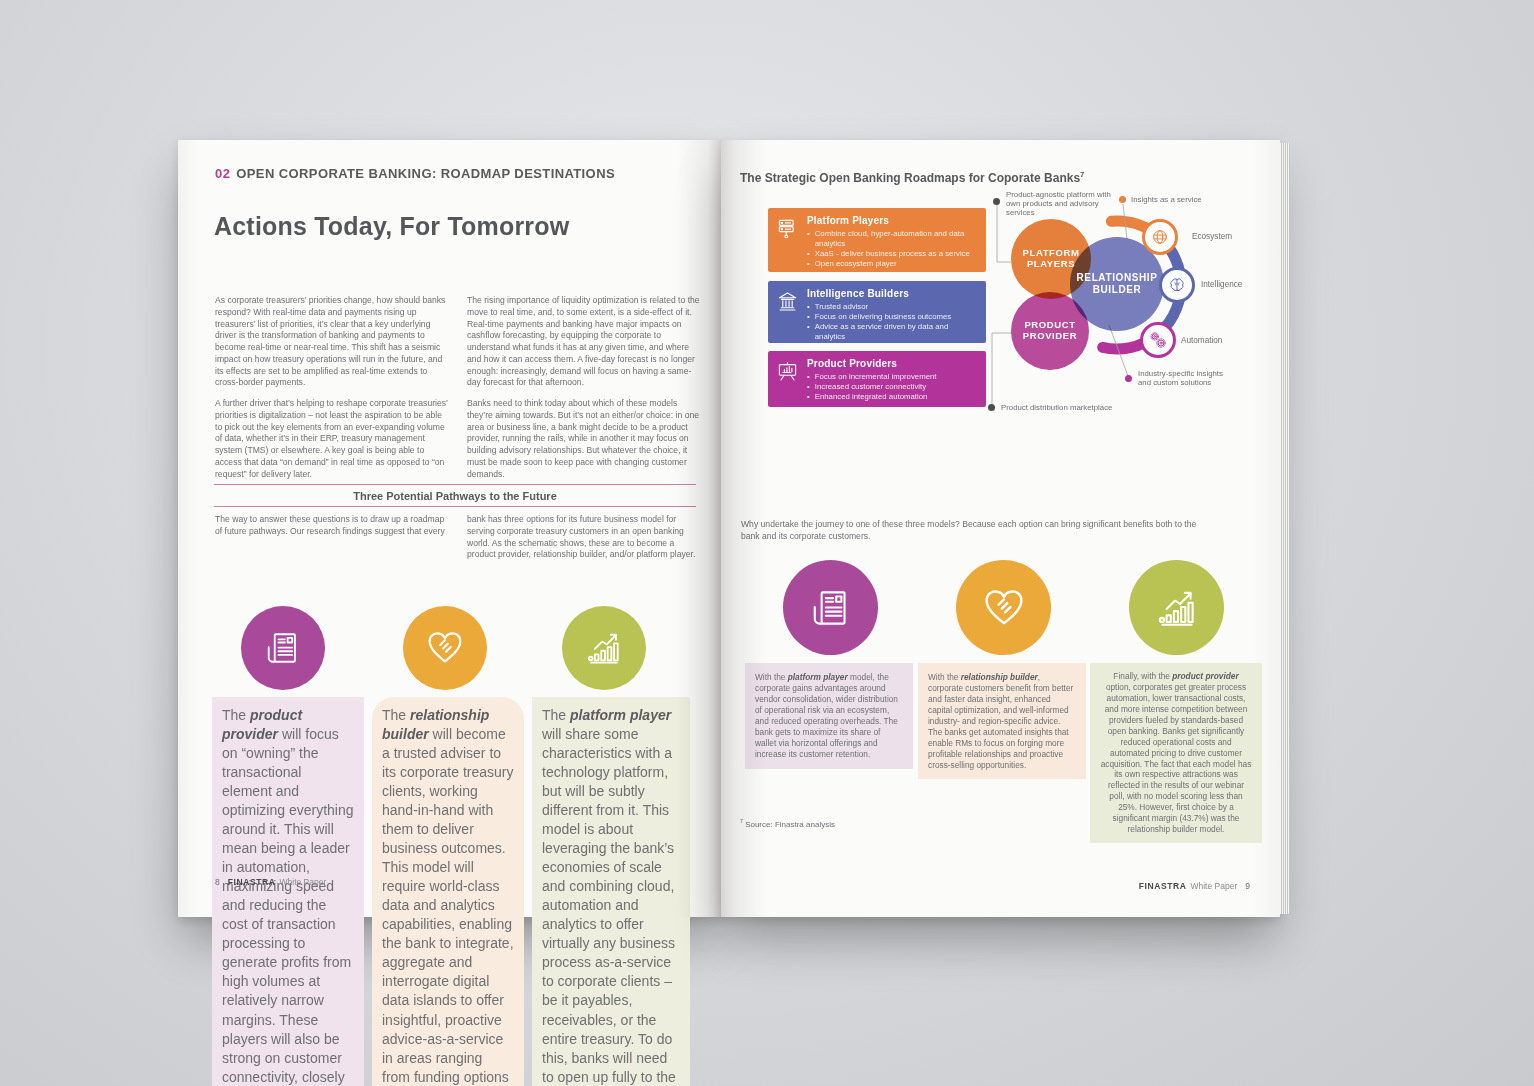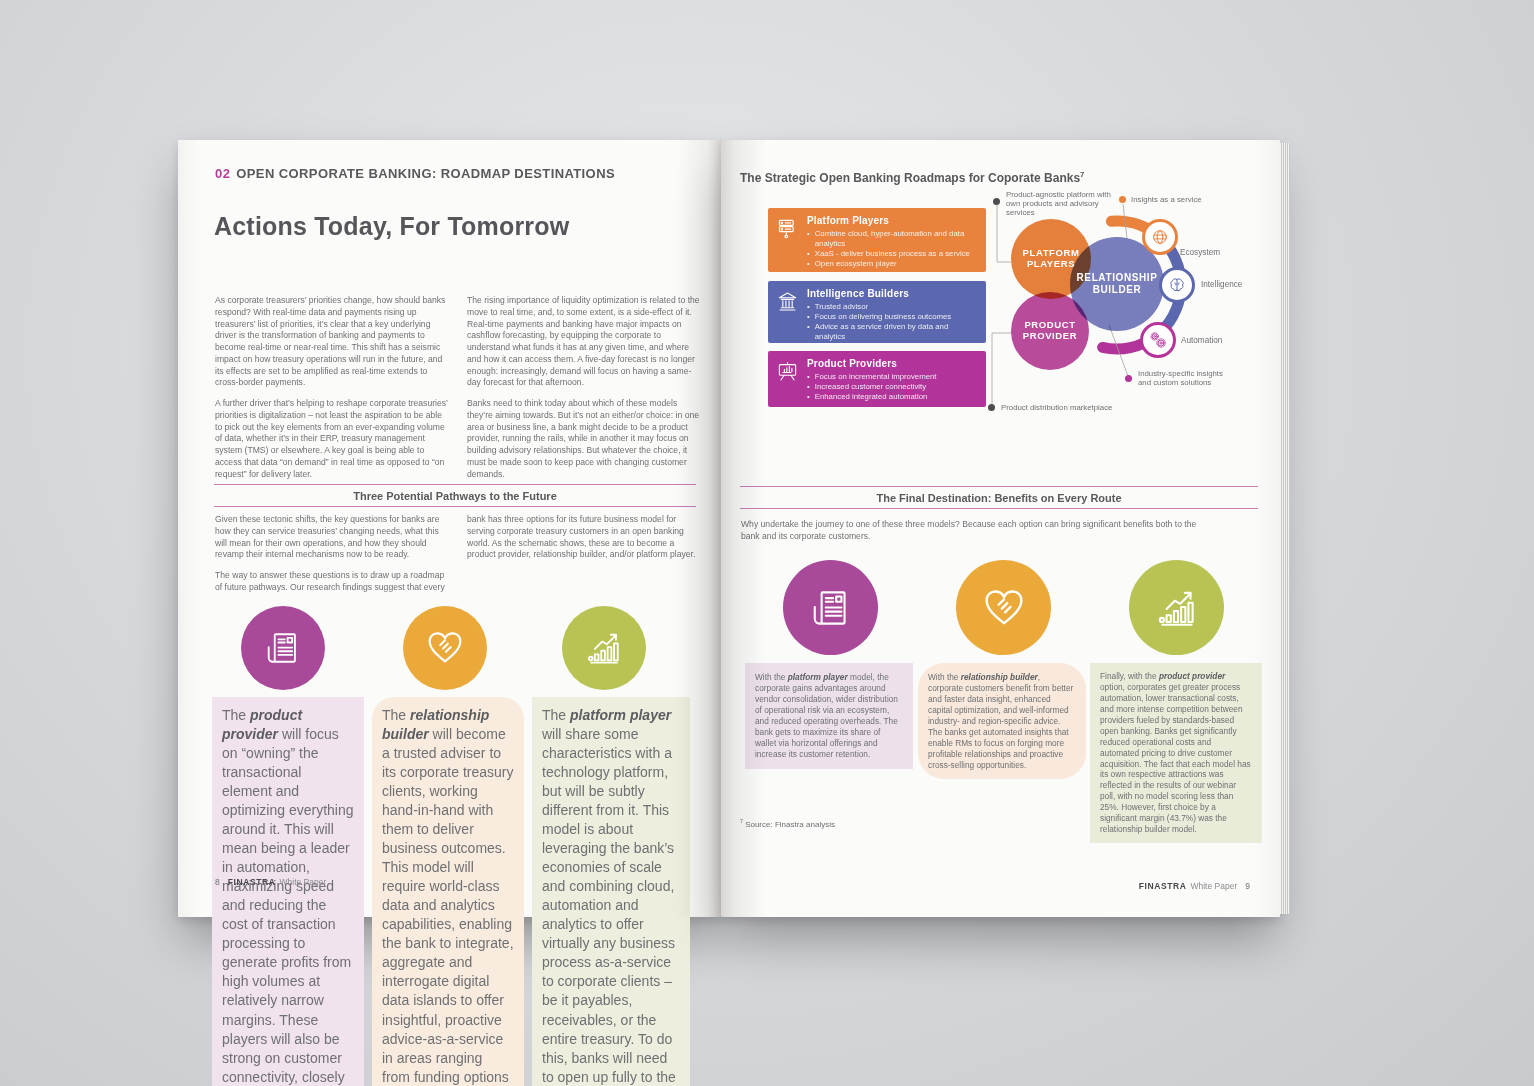--- a/index.html
+++ b/index.html
@@ -141,21 +141,20 @@
       <p>A further driver that’s helping to reshape corporate treasuries’ priorities is digitalization – not least the aspiration to be able to pick out the key elements from an ever-expanding volume of data, whether it’s in their ERP, treasury management system (TMS) or elsewhere. A key goal is being able to access that data “on demand” in real time as opposed to “on request” for delivery later.</p>
     </div>
     <div class="abs body-col" style="left:289px;top:155px;width:237px;">
       <p>The rising importance of liquidity optimization is related to the move to real time, and, to some extent, is a side-effect of it. Real-time payments and banking have major impacts on cashflow forecasting, by equipping the corporate to understand what funds it has at any given time, and where and how it can access them. A five-day forecast is no longer enough: increasingly, demand will focus on having a same-day forecast for that afternoon.</p>
       <p>Banks need to think today about which of these models they’re aiming towards. But it’s not an either/or choice: in one area or business line, a bank might decide to be a product provider, running the rails, while in another it may focus on building advisory relationships. But whatever the choice, it must be made soon to keep pace with changing customer demands.</p>
     </div>
 
     <div class="abs rule-head" style="left: 36px; top: 344px; width: 482px; border-color: rgb(199, 127, 181);">Three Potential Pathways to the Future</div>
 
     <div class="abs body-col" style="left:37px;top:374px;width:235px;">
-      <p>Given these tectonic shifts, the key questions for banks are how they can service treasuries’ changing needs, what this will mean for their own operations, and how they should revamp their internal mechanisms now to be ready.</p>
       <p>The way to answer these questions is to draw up a roadmap of future pathways. Our research findings suggest that every</p>
     </div>
     <div class="abs body-col" style="left:289px;top:374px;width:237px;">
       <p>bank has three options for its future business model for serving corporate treasury customers in an open banking world. As the schematic shows, these are to become a product provider, relationship builder, and/or platform player.</p>
     </div>
 
     <div class="pcircle" style="left: 63px; top: 466px; width: 84px; height: 84px; background-color: rgb(168, 74, 153);">
       <svg width="44" height="44">
           <use href="#i-news"></use>
         </svg>
@@ -286,38 +285,37 @@
         <svg width="22" height="22">
             <use href="#i-brain"></use>
           </svg>
       </div>
       <div class="bubble" style="left: 400px; top: 127px; border-color: rgb(181, 51, 155); color: rgb(181, 51, 155);">
         <svg width="22" height="22">
             <use href="#i-gears"></use>
           </svg>
       </div>
 
-      <div class="rlabel" style="left:440px;top:37px;margin-top:16px;">Ecosystem</div>
+      <div class="rlabel" style="left:452px;top:37px;">Ecosystem</div>
       <div class="rlabel" style="left:461px;top:85px;">Intelligence</div>
       <div class="rlabel" style="left:441px;top:141px;">Automation</div>
 
       <div class="dot" style="left: 253px; top: 3px; background-color: rgb(77, 77, 79);"></div>
       <div class="callout" style="left:266px;top:-5px;width:112px;">Product-agnostic platform with own products and advisory services</div>
 
       <div class="dot" style="left: 379px; top: 1px; background-color: rgb(232, 130, 61);"></div>
       <div class="callout" style="left:391px;top:0px;width:110px;">Insights as a service</div>
 
       <div class="dot" style="left: 385px; top: 180px; background-color: rgb(181, 51, 155);"></div>
       <div class="callout" style="left:398px;top:174px;width:88px;">Industry-specific insights and custom solutions</div>
 
       <div class="dot" style="left: 248px; top: 209px; background-color: rgb(77, 77, 79);"></div>
       <div class="callout" style="left:261px;top:208px;width:150px;">Product distribution marketplace</div>
     </div>
 
-    <div class="abs rule-head" style="left: 19px; top: 346px; width: 518px; border-color: rgb(199, 127, 181);">The Final Destination: Benefits on Every Route</div>
 
     <div class="abs" style="left:20px;top:378px;width:470px;font-size:8.6px;line-height:1.4;color:#6f7073;">Why undertake the journey to one of these three models? Because each option can bring significant benefits both to the bank and its corporate customers.</div>
 
     <div class="pcircle" style="left: 62px; top: 420px; width: 95px; height: 95px; background-color: rgb(168, 74, 153);">
       <svg width="50" height="50">
           <use href="#i-news"></use>
         </svg>
     </div>
     <div class="pcircle" style="left: 235px; top: 420px; width: 95px; height: 95px; background-color: rgb(235, 169, 58);">
       <svg width="52" height="52">
@@ -326,24 +324,24 @@
     </div>
     <div class="pcircle" style="left: 408px; top: 420px; width: 95px; height: 95px; background-color: rgb(185, 195, 83);">
       <svg width="50" height="50">
           <use href="#i-bars"></use>
         </svg>
     </div>
 
     <div class="abs tint rtint" style="left: 24px; top: 523px; width: 168px; background-color: rgb(236, 225, 234);">
       <span>With the </span><span class="term">platform player</span><span> model, the corporate gains advantages around vendor consolidation, wider distribution of operational risk via an ecosystem, and reduced operating overheads. The bank gets to maximize its share of wallet via horizontal offerings and increase its customer retention.</span>
     </div>
-    <div class="abs tint rtint" style="left: 197px; top: 523px; width: 168px; background-color: rgb(248, 233, 220); border-radius: 26px;">
+    <div class="abs tint rtint" style="left: 197px; top: 523px; width: 168px; background-color: rgb(248, 233, 220);">
       <span>With the </span><span class="term">relationship builder</span><span>, corporate customers benefit from better and faster data insight, enhanced capital optimization, and well-informed industry- and region-specific advice. The banks get automated insights that enable RMs to focus on forging more profitable relationships and proactive cross-selling opportunities.</span>
     </div>
-    <div class="abs tint rtint" style="left: 369px; top: 523px; width: 172px; padding: 8px 10px; background-color: rgb(233, 236, 217);">
+    <div class="abs tint rtint" style="left: 369px; top: 523px; width: 172px; padding: 8px 10px; background-color: rgb(233, 236, 217); text-align: center;">
       <span>Finally, with the </span><span class="term">product provider</span><span> option, corporates get greater process automation, lower transactional costs, and more intense competition between providers fueled by standards-based open banking. Banks get significantly reduced operational costs and automated pricing to drive customer acquisition. The fact that each model has its own respective attractions was reflected in the results of our webinar poll, with no model scoring less than 25%. However, first choice by a significant margin (43.7%) was the relationship builder model.</span>
     </div>
 
     <div class="fnote" style="left:19px;top:678px;">
       <sup>7</sup>
       <span>Source: Finastra analysis</span>
     </div>
 
     <div class="footer" style="right:30px;top:741px;">
       <span class="brand">FINASTRA</span>

